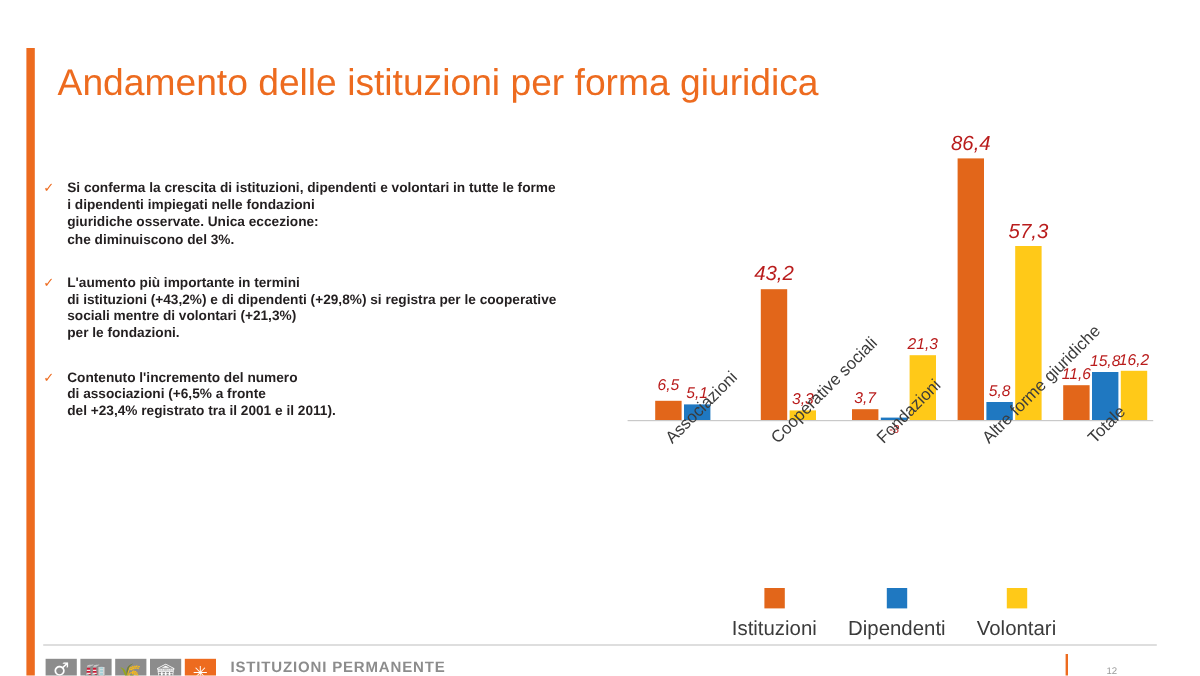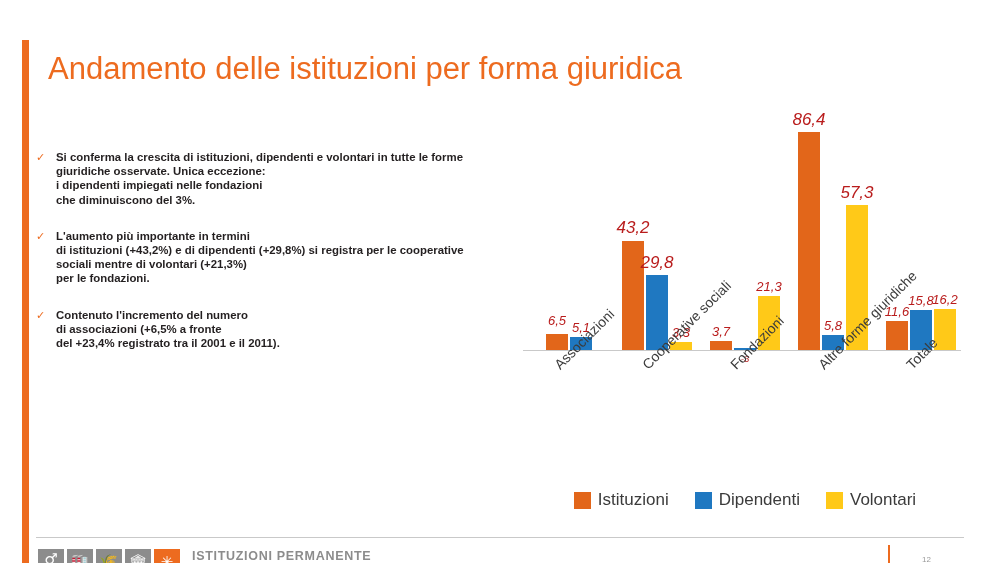--- a/index.html
+++ b/index.html
@@ -152,20 +152,21 @@
     align-items: center;
     justify-content: center;
     gap: 26px;
   }
   .legend-item {
     display: flex;
     align-items: center;
     gap: 7px;
     font-size: 17px;
     color: #3b3b3b;
+    flex-direction: column;
   }
   .swatch {
     width: 17px;
     height: 17px;
     display: inline-block;
   }
   
   .footer-rule {
     position: absolute;
     left: 36px;
@@ -236,22 +237,22 @@
 
   <div class="left-bar"></div>
 
   <div class="title">Andamento delle istituzioni per forma giuridica</div>
 
   <div class="bullets">
 
     <div class="bullet">
       <span class="check">✓</span>
       <span class="line">Si conferma la crescita di istituzioni, dipendenti e volontari in tutte le forme</span>
+      <span class="line">i dipendenti impiegati nelle fondazioni</span>
       <span class="line">giuridiche osservate. Unica eccezione:</span>
-      <span class="line">i dipendenti impiegati nelle fondazioni</span>
       <span class="line">che diminuiscono del 3%.</span>
     </div>
 
     <div class="bullet">
       <span class="check">✓</span>
       <span class="line">L'aumento più importante in termini</span>
       <span class="line">di istituzioni (+43,2%) e di dipendenti (+29,8%) si registra per le cooperative</span>
       <span class="line">sociali mentre di volontari (+21,3%)</span>
       <span class="line">per le fondazioni.</span>
     </div>
@@ -277,24 +278,20 @@
               <div class="bar s1" style="height: 12.8842px;"></div>
               <div class="val" style="bottom: 14.8842px;">5,1</div>
             </div>
           </div>
         </div>
         <div class="group" style="left: 88px; width: 88px;">
           <div class="bars">
             <div class="bar-wrap">
               <div class="bar s0" style="height: 109.137px;"></div>
               <div class="val big" style="bottom: 112px;">43,2</div>
-            </div>
-            <div class="bar-wrap">
-              <div class="bar s1" style="height: 75.2842px;"></div>
-              <div class="val big" style="bottom: 77.2842px;">29,8</div>
             </div>
             <div class="bar-wrap">
               <div class="bar s2" style="height: 8.33684px;"></div>
               <div class="val" style="bottom: 10.3368px;">3,3</div>
             </div>
           </div>
         </div>
         <div class="group" style="left: 176px; width: 88px;">
           <div class="bars">
             <div class="bar-wrap">

